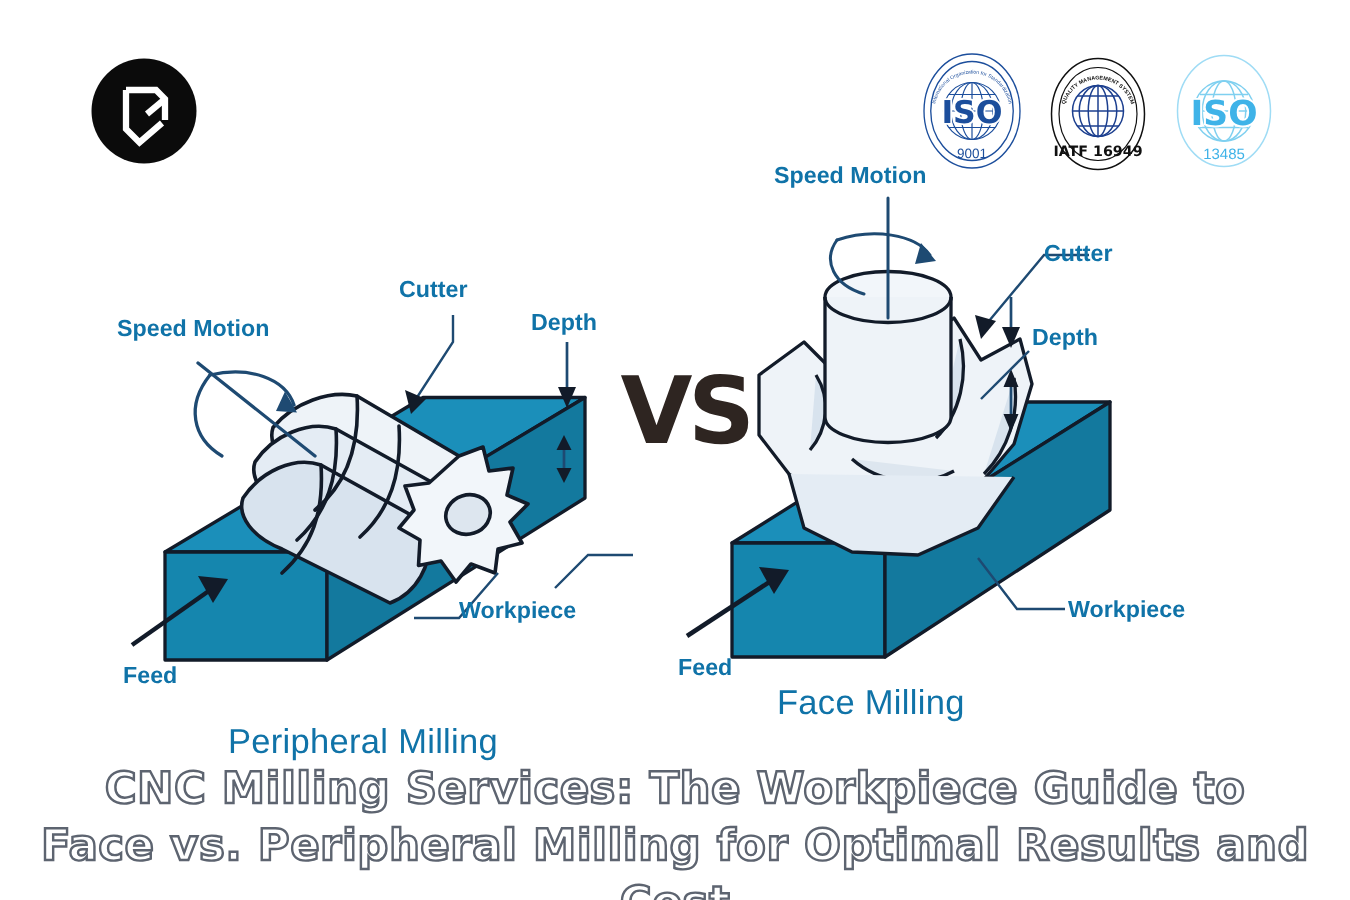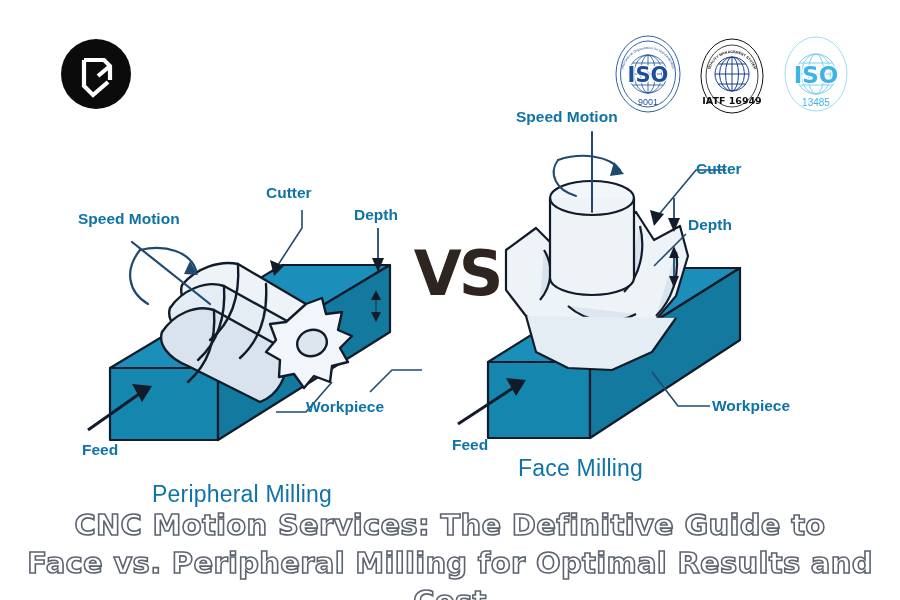--- a/index.html
+++ b/index.html
@@ -309,17 +309,17 @@
         <path d="M66,278 L86,280 L76,296 Z" fill="#121b29" stroke="none"></path>
       </g>
       <text class="lbl" x="12" y="350">Feed</text>
     </svg>
   </div>
 
   <div class="diagram-caption" id="caption-peripheral">Peripheral Milling</div>
   <div class="diagram-caption" id="caption-face">Face Milling</div>
 
   <div id="page-title">
-    <span class="title-line">CNC Motion Services: The Definitive Guide to</span>
+    <span class="title-line">CNC Milling Services: The Workpiece Guide to</span>
     <span class="title-line">Face vs. Peripheral Milling for Optimal Results and Cost</span>
   </div>
 
 </div>
 
 </body></html>

